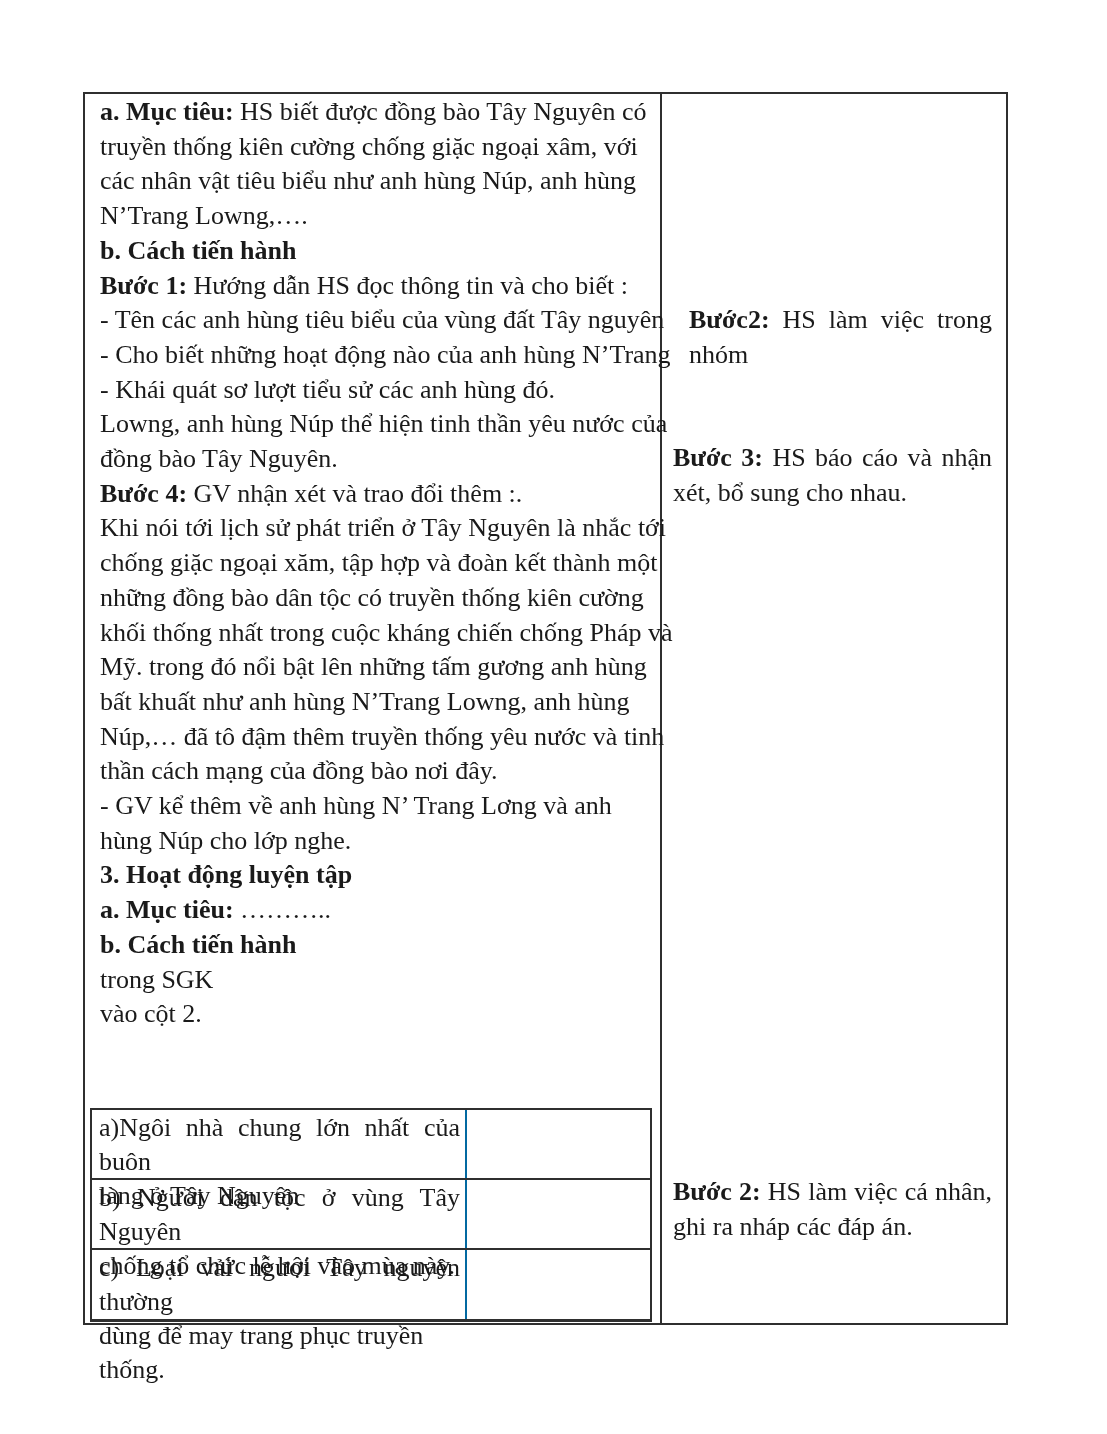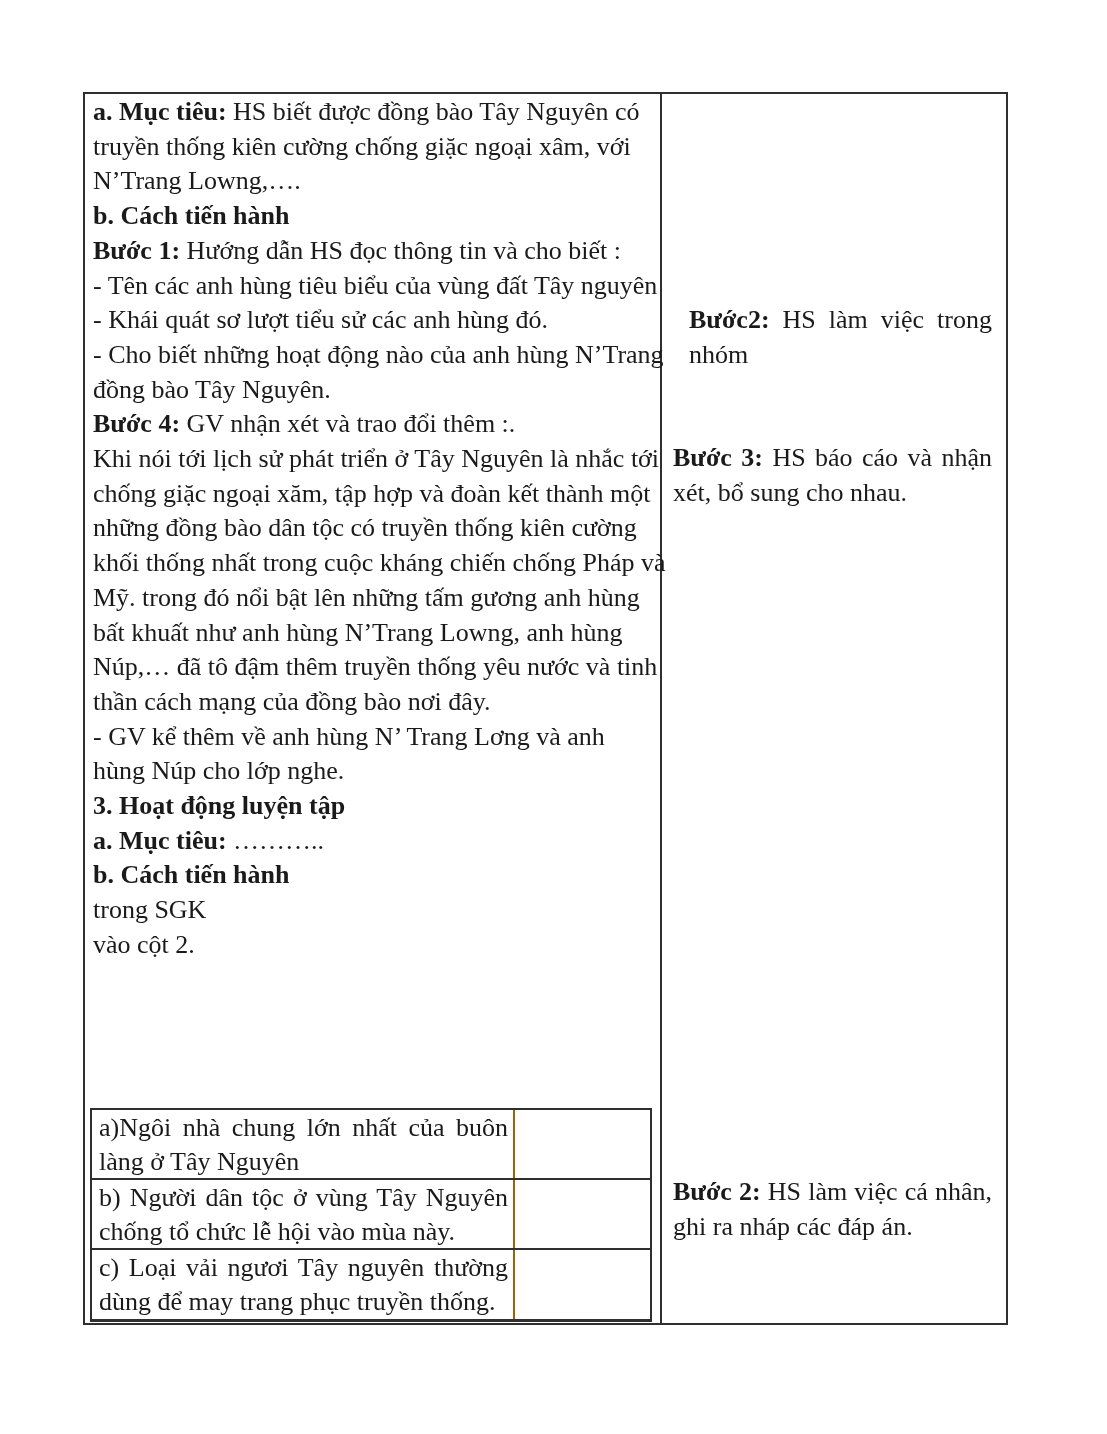--- a/index.html
+++ b/index.html
@@ -27,21 +27,21 @@
     top: 0;
     bottom: 0;
     width: 2px;
     background: #2f2f2f;
   }
   .left-col {
     position: absolute;
     left: 0;
     top: 0;
     width: 575px;
-    padding: 1px 9px 0 8px;
+    padding: 1px 9px 0 15px;
     box-sizing: border-box;
     font-size: 26px;
     line-height: 34.7px;
   }
   .ln { white-space: nowrap; }
   .ln.just {
     white-space: normal;
     text-align: justify;
     text-align-last: justify;
   }
@@ -54,23 +54,23 @@
     border: 2px solid #2f2f2f;
     border-bottom-width: 3px;
     box-sizing: border-box;
     font-size: 26px;
     line-height: 34px;
   }
   .itrow { display: flex; height: 70px; box-sizing: border-box; }
   .itrow.mid { border-bottom: 2px solid #2f2f2f; }
   .itrow.last { height: 69px; }
   .cell-desc {
-    width: 423px;
+    width: 375px;
     box-sizing: border-box;
-    border-right: 2px solid #a16207;
+    border-right: 2px solid #0369a1;
     padding: 1px 5px 4px 7px;
   }
   .cell-desc .cl1 { text-align: justify; text-align-last: justify; }
   .cell-ans { flex: 1; }
   .right-col {
     position: absolute;
     left: 577px;
     top: 0;
     right: 0;
     bottom: 0;
@@ -86,26 +86,28 @@
 </head>
 <body>
 
 <div class="page">
   <div class="outer-table">
     <div class="col-divider"></div>
 
     <div class="left-col">
       <div class="ln"><span class="b">a. Mục tiêu:</span><span> HS biết được đồng bào Tây Nguyên có</span></div>
       <div class="ln"><span>truyền thống kiên cường chống giặc ngoại xâm, với</span></div>
+      <div class="ln"><span>các nhân vật tiêu biểu như anh hùng Núp, anh hùng</span></div>
       <div class="ln"><span>N’Trang Lowng,….</span></div>
       <div class="ln"><span class="b">b. Cách tiến hành</span></div>
       <div class="ln"><span class="b">Bước 1:</span><span> Hướng dẫn HS đọc thông tin và cho biết :</span></div>
       <div class="ln"><span>- Tên các anh hùng tiêu biểu của vùng đất Tây nguyên</span></div>
+      <div class="ln"><span>- Cho biết những hoạt động nào của anh hùng N’Trang</span></div>
       <div class="ln"><span>- Khái quát sơ lượt tiểu sử các anh hùng đó.</span></div>
-      <div class="ln"><span>- Cho biết những hoạt động nào của anh hùng N’Trang</span></div>
+      <div class="ln"><span>Lowng, anh hùng Núp thể hiện tinh thần yêu nước của</span></div>
       <div class="ln"><span>đồng bào Tây Nguyên.</span></div>
       <div class="ln"><span class="b">Bước 4:</span><span> GV nhận xét và trao đổi thêm :.</span></div>
       <div class="ln"><span>Khi nói tới lịch sử phát triển ở Tây Nguyên là nhắc tới</span></div>
       <div class="ln"><span>chống giặc ngoại xăm, tập hợp và đoàn kết thành một</span></div>
       <div class="ln"><span>những đồng bào dân tộc có truyền thống kiên cường</span></div>
       <div class="ln"><span>khối thống nhất trong cuộc kháng chiến chống Pháp và</span></div>
       <div class="ln"><span>Mỹ. trong đó nổi bật lên những tấm gương anh hùng</span></div>
       <div class="ln"><span>bất khuất như anh hùng N’Trang Lowng, anh hùng</span></div>
       <div class="ln"><span>Núp,… đã tô đậm thêm truyền thống yêu nước và tinh</span></div>
       <div class="ln"><span>thần cách mạng của đồng bào nơi đây.</span></div>

